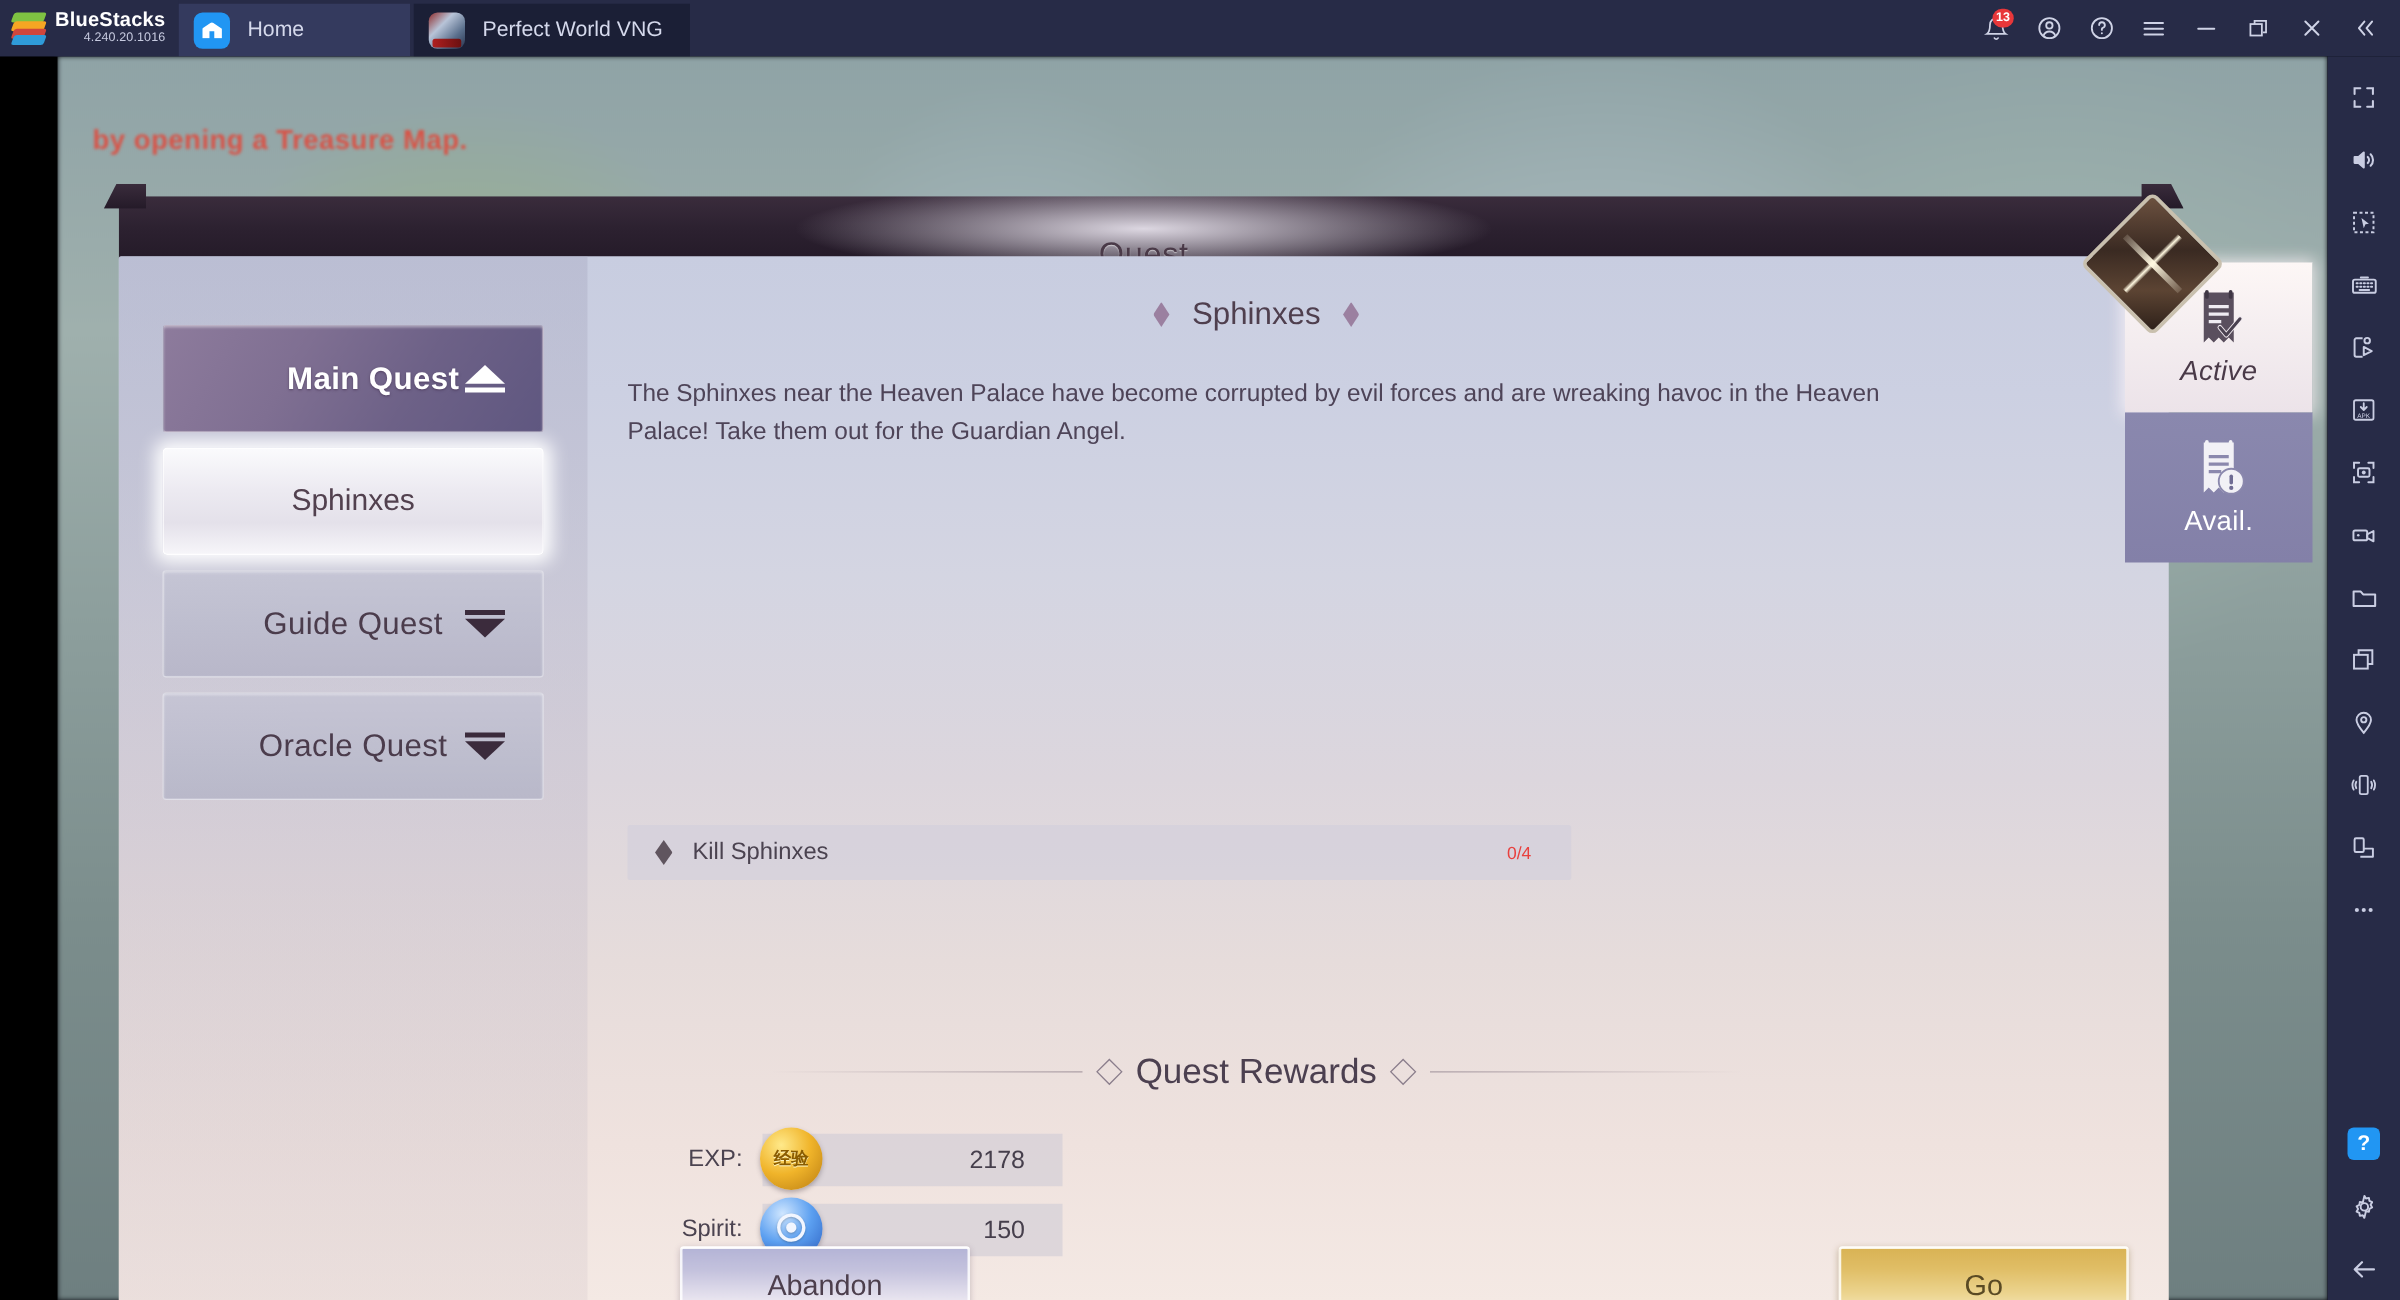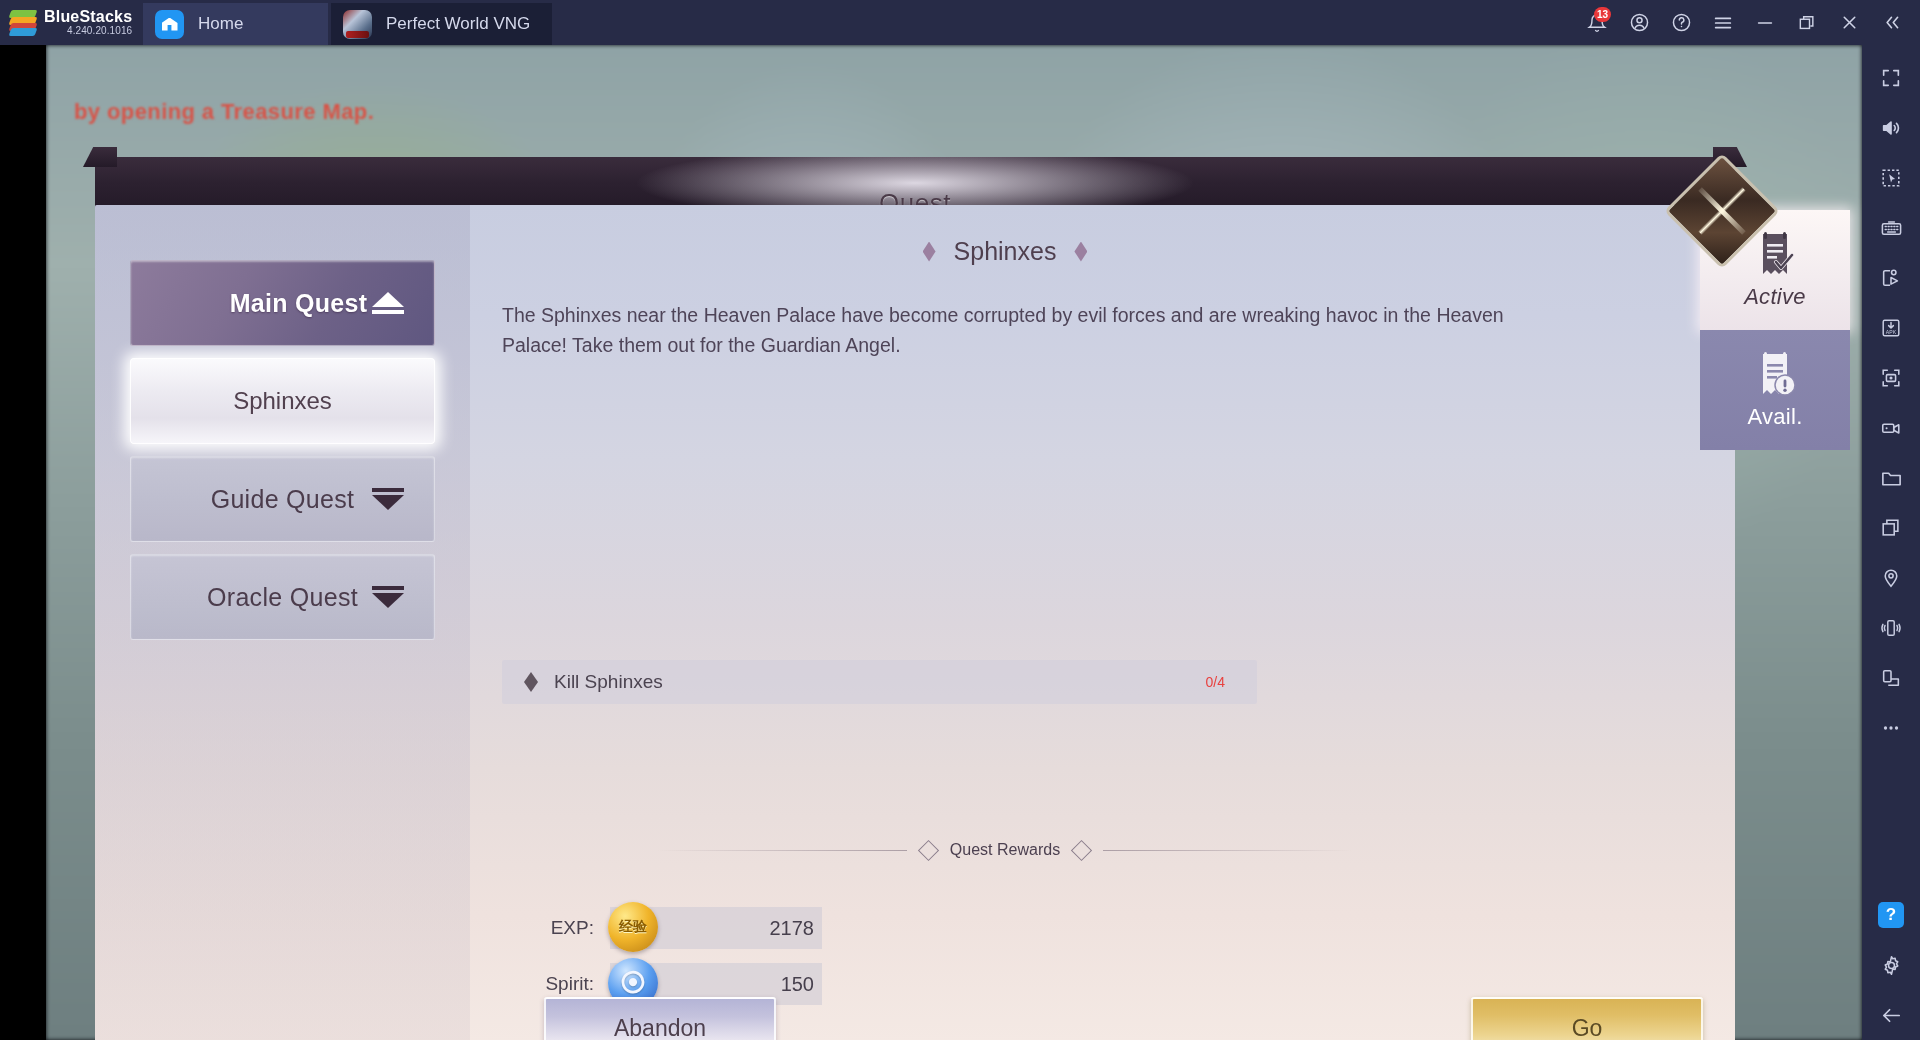--- a/index.html
+++ b/index.html
@@ -255,30 +255,30 @@
 
   .rewards-head {
     position: absolute; top: 636px; left: 0; width: 1070px;
     display: flex; align-items: center; justify-content: center; gap: 14px;
   }
   .rw-line { height: 1px; width: 250px; background: linear-gradient(90deg, rgba(120,105,120,0), rgba(120,105,120,.55)); }
   .rw-line.r { background: linear-gradient(270deg, rgba(120,105,120,0), rgba(120,105,120,.55)); }
   .rw-dia {
     width: 15px; height: 15px; border: 1.4px solid #8b7e8c; transform: rotate(45deg);
   }
-  .rewards-head .label { font-size: 16px; color: #4c4050; white-space: nowrap; }
+  .rewards-head .label { font-size: 28px; color: #4c4050; white-space: nowrap; }
 
   .reward-list { position: absolute; top: 700px; left: 0; width: 1070px; }
   .rw-row { display: flex; align-items: center; height: 46px; margin-bottom: 10px; }
   .rw-name { width: 140px; text-align: right; font-size: 19px; color: #4b4350; padding-right: 16px; }
   .rw-box {
-    position: relative; width: 212px; height: 42px;
+    position: relative; width: 240px; height: 42px;
     background: rgba(206,203,214,.6);
     display: flex; align-items: center; justify-content: flex-end;
-    padding-right: 8px;
+    padding-right: 30px;
   }
   .rw-val { font-size: 20px; color: #463f4c; }
   .rw-icon {
     position: absolute; left: -2px; top: -5px;
     width: 50px; height: 50px; border-radius: 50%;
     display: flex; align-items: center; justify-content: center;
     font-size: 14px; font-weight: bold; color: #fff;
     box-shadow: 0 2px 4px rgba(60,50,60,.35);
   }
   .rw-icon.exp { background: radial-gradient(circle at 34% 28%, #ffe98a, #f0b42a 48%, #b97c12 100%); color:#8a5c00; text-shadow:0 1px 0 #fff6c0; }

